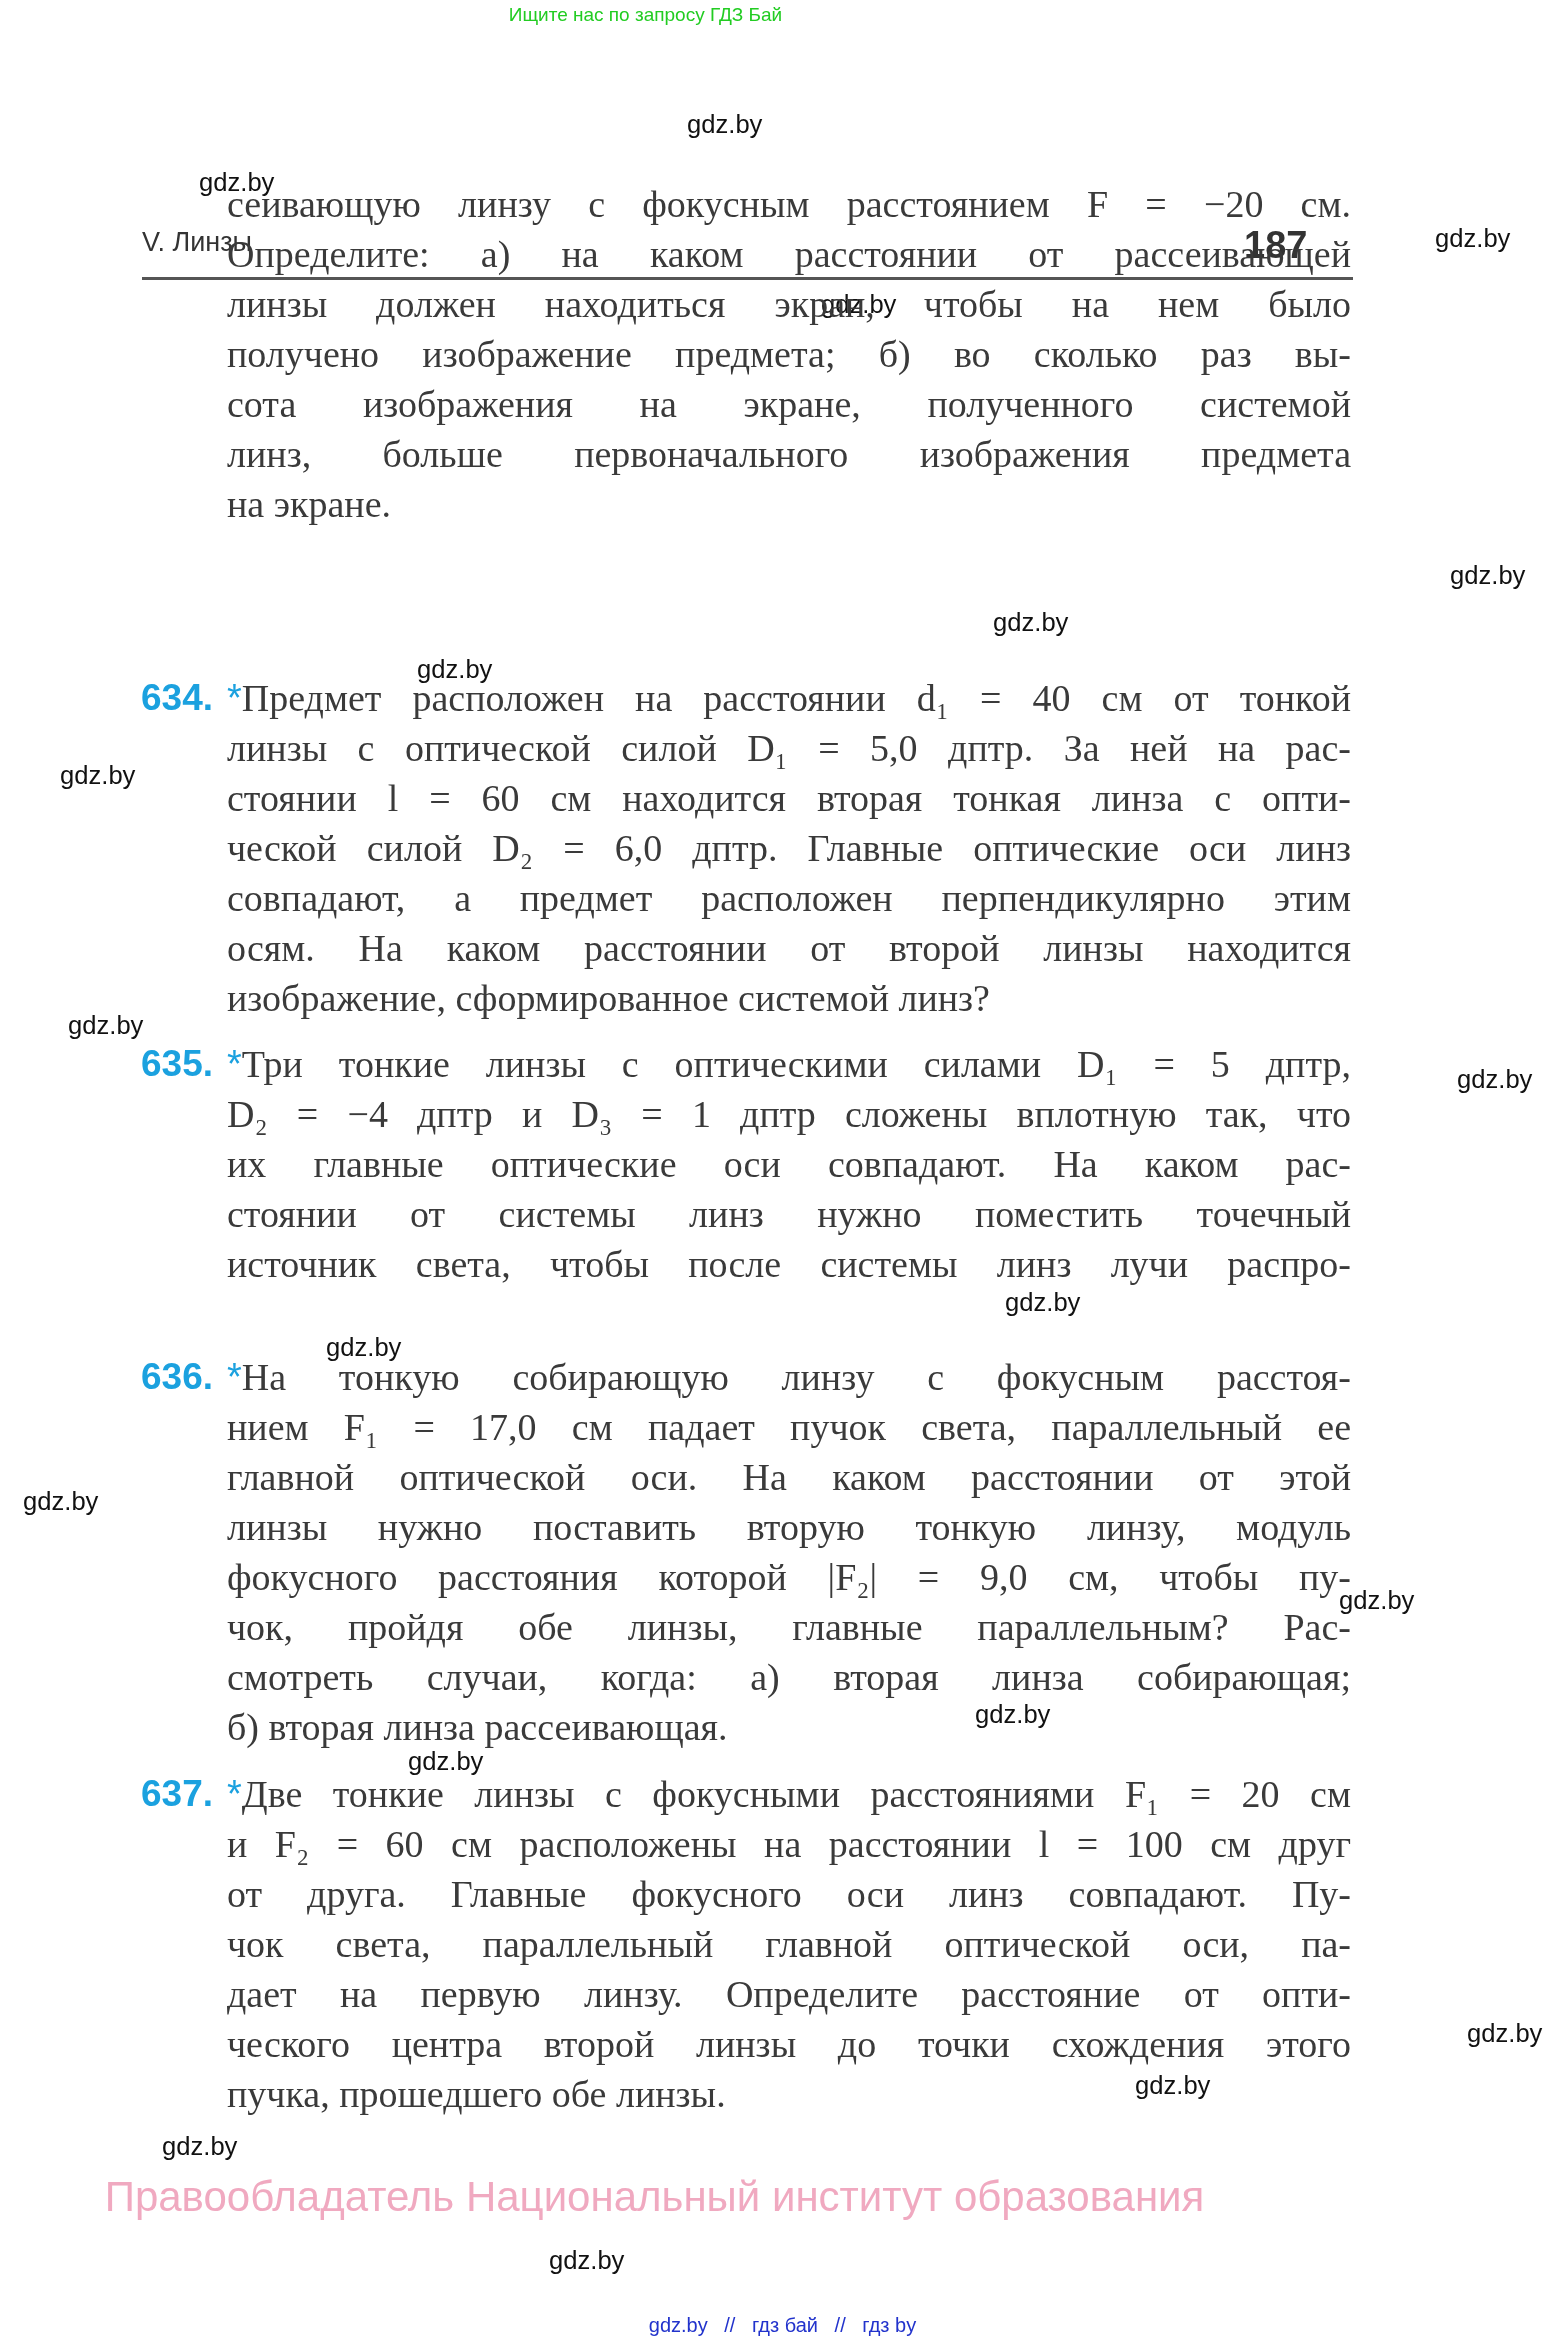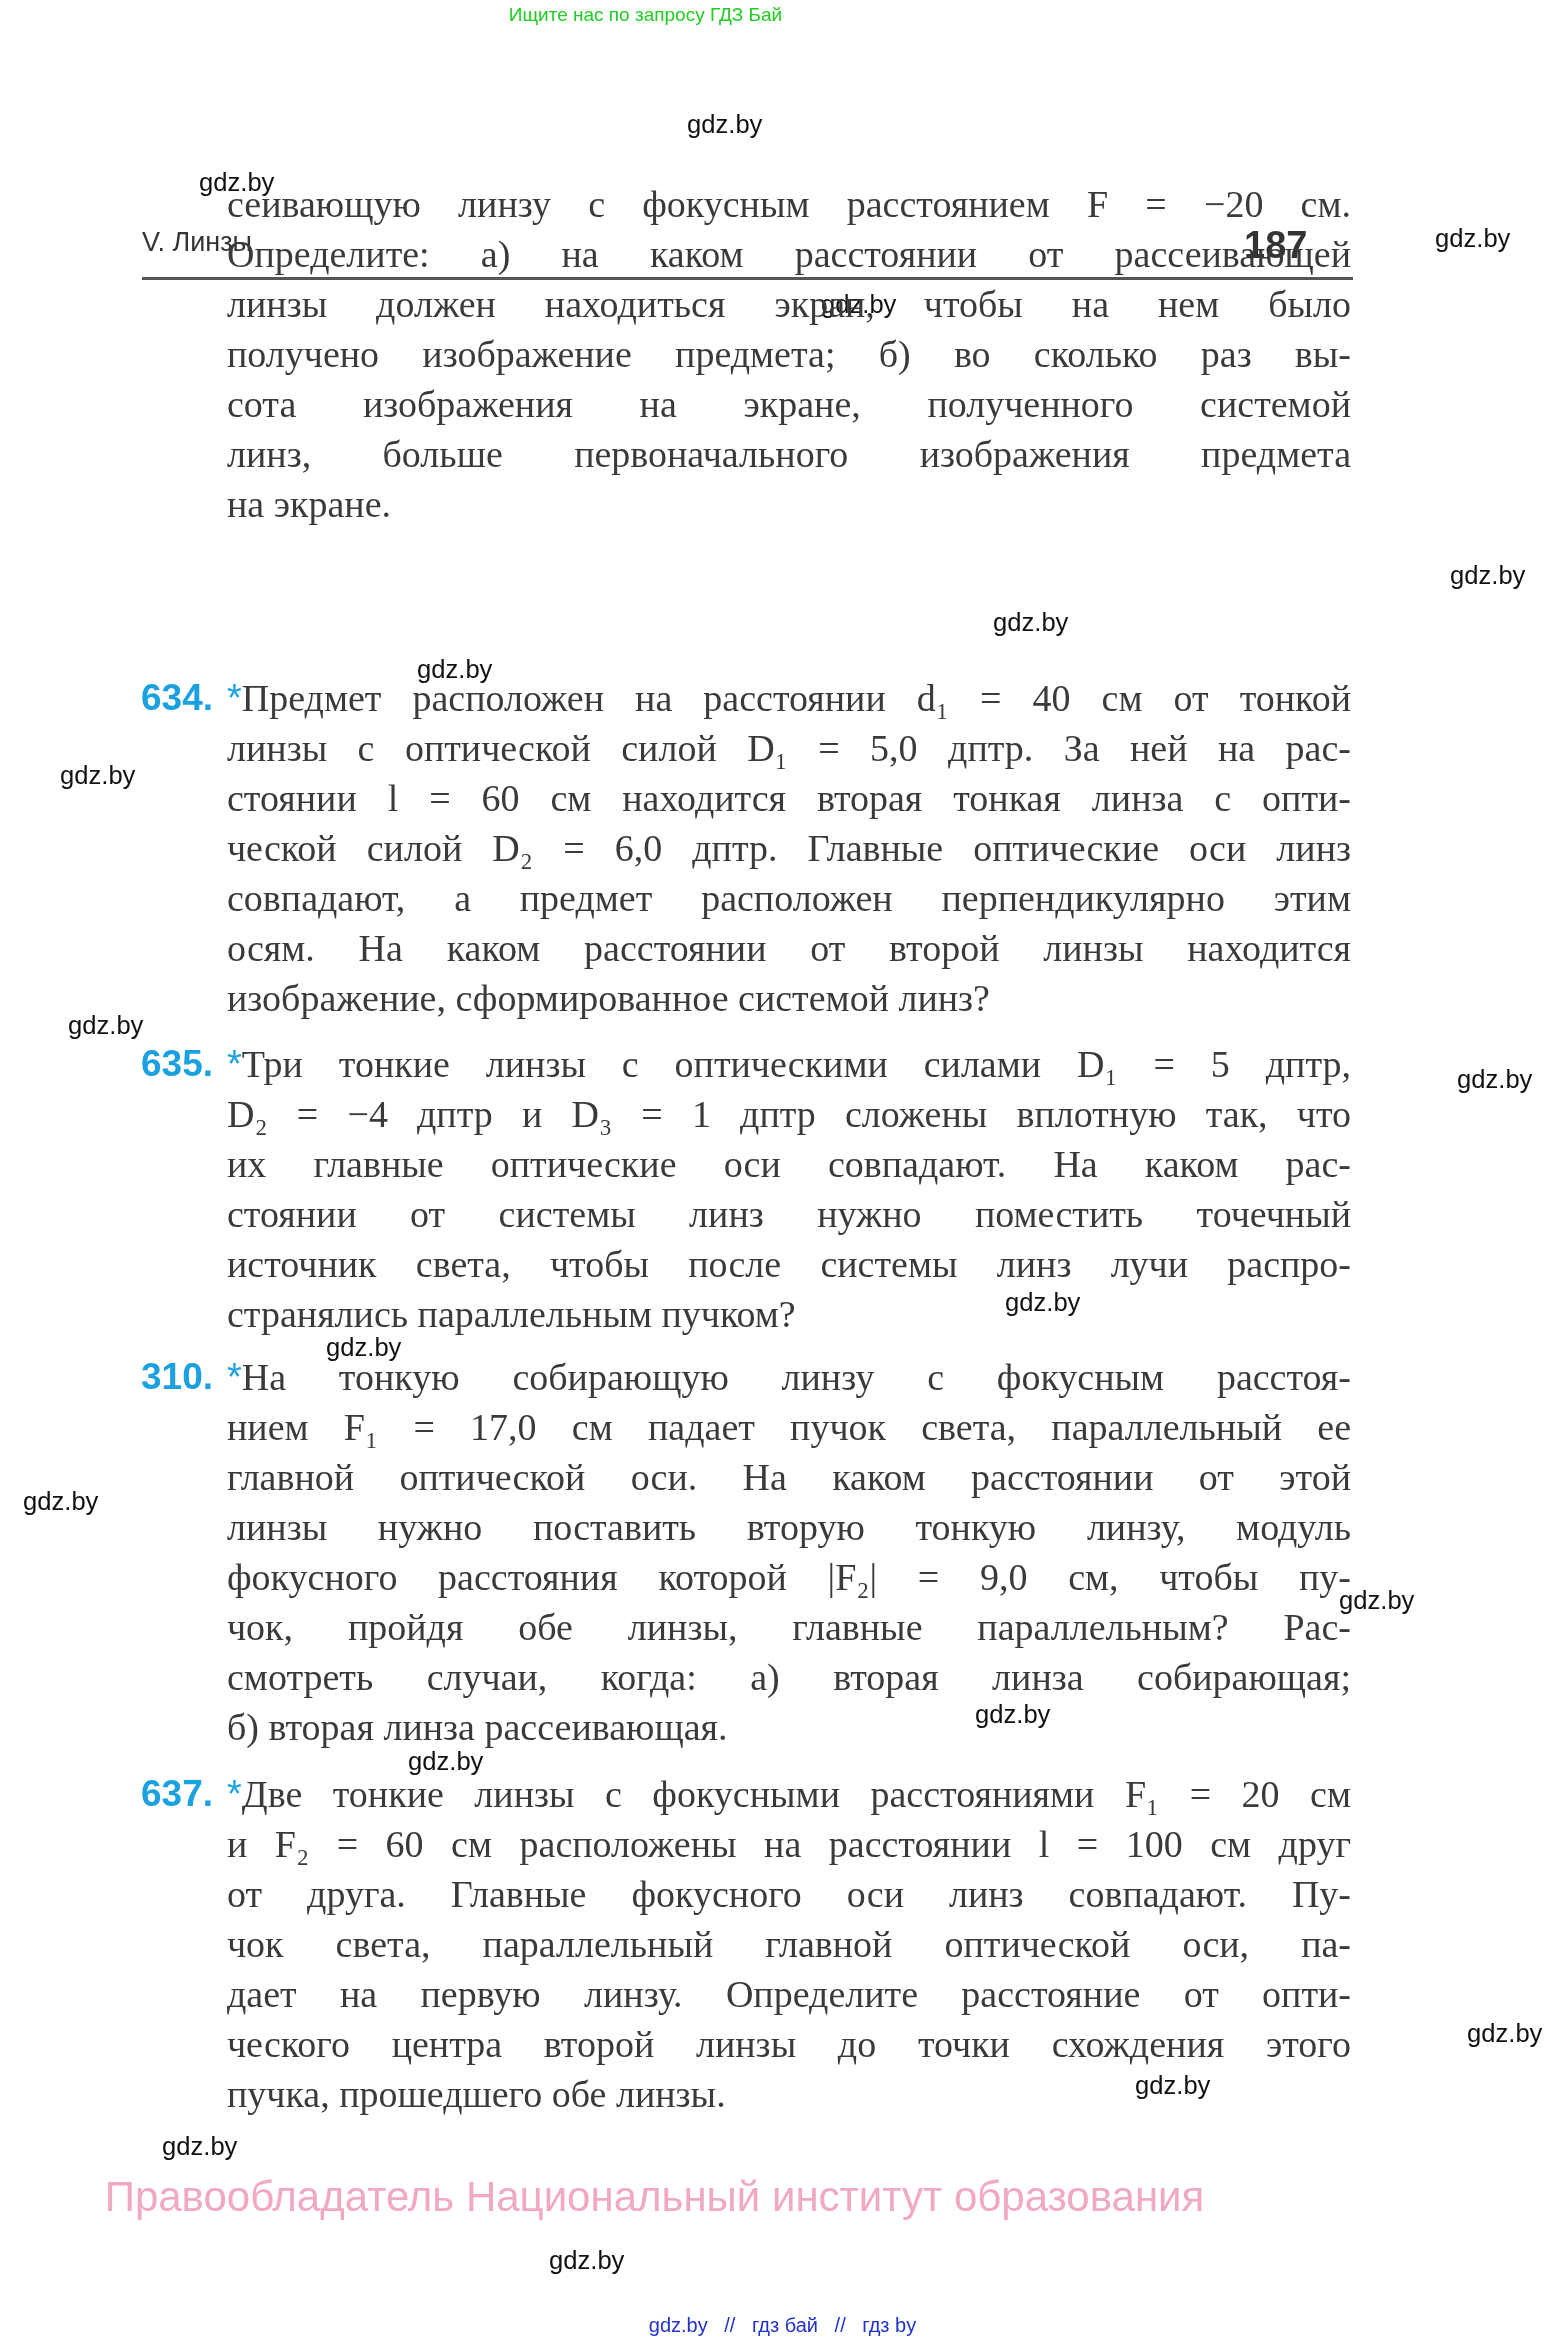--- a/index.html
+++ b/index.html
@@ -72,25 +72,24 @@
   <span class="line last">изображение, сформированное системой линз?</span>
 </div>
 
 <div class="abs textblock" style="top:1039px;">
   <span class="num">635.</span>
   <span class="line"><span class="star">*</span><span>Три тонкие линзы с оптическими силами D₁ = 5 дптр,</span></span>
   <span class="line">D₂ = −4 дптр и D₃ = 1 дптр сложены вплотную так, что</span>
   <span class="line">их главные оптические оси совпадают. На каком рас-</span>
   <span class="line">стоянии от системы линз нужно поместить точечный</span>
   <span class="line">источник света, чтобы после системы линз лучи распро-</span>
-  <span class="line last">странялись параллельным пучком?</span>
 </div>
 
 <div class="abs textblock" style="top:1352px;">
-  <span class="num">310.</span>
+  <span class="num">636.</span>
   <span class="line"><span class="star">*</span><span>На тонкую собирающую линзу с фокусным расстоя-</span></span>
   <span class="line">нием F₁ = 17,0 см падает пучок света, параллельный ее</span>
   <span class="line">главной оптической оси. На каком расстоянии от этой</span>
   <span class="line">линзы нужно поставить вторую тонкую линзу, модуль</span>
   <span class="line">фокусного расстояния которой |F₂| = 9,0 см, чтобы пу-</span>
   <span class="line">чок, пройдя обе линзы, главные параллельным? Рас-</span>
   <span class="line">смотреть случаи, когда: а) вторая линза собирающая;</span>
   <span class="line last">б) вторая линза рассеивающая.</span>
 </div>
 

